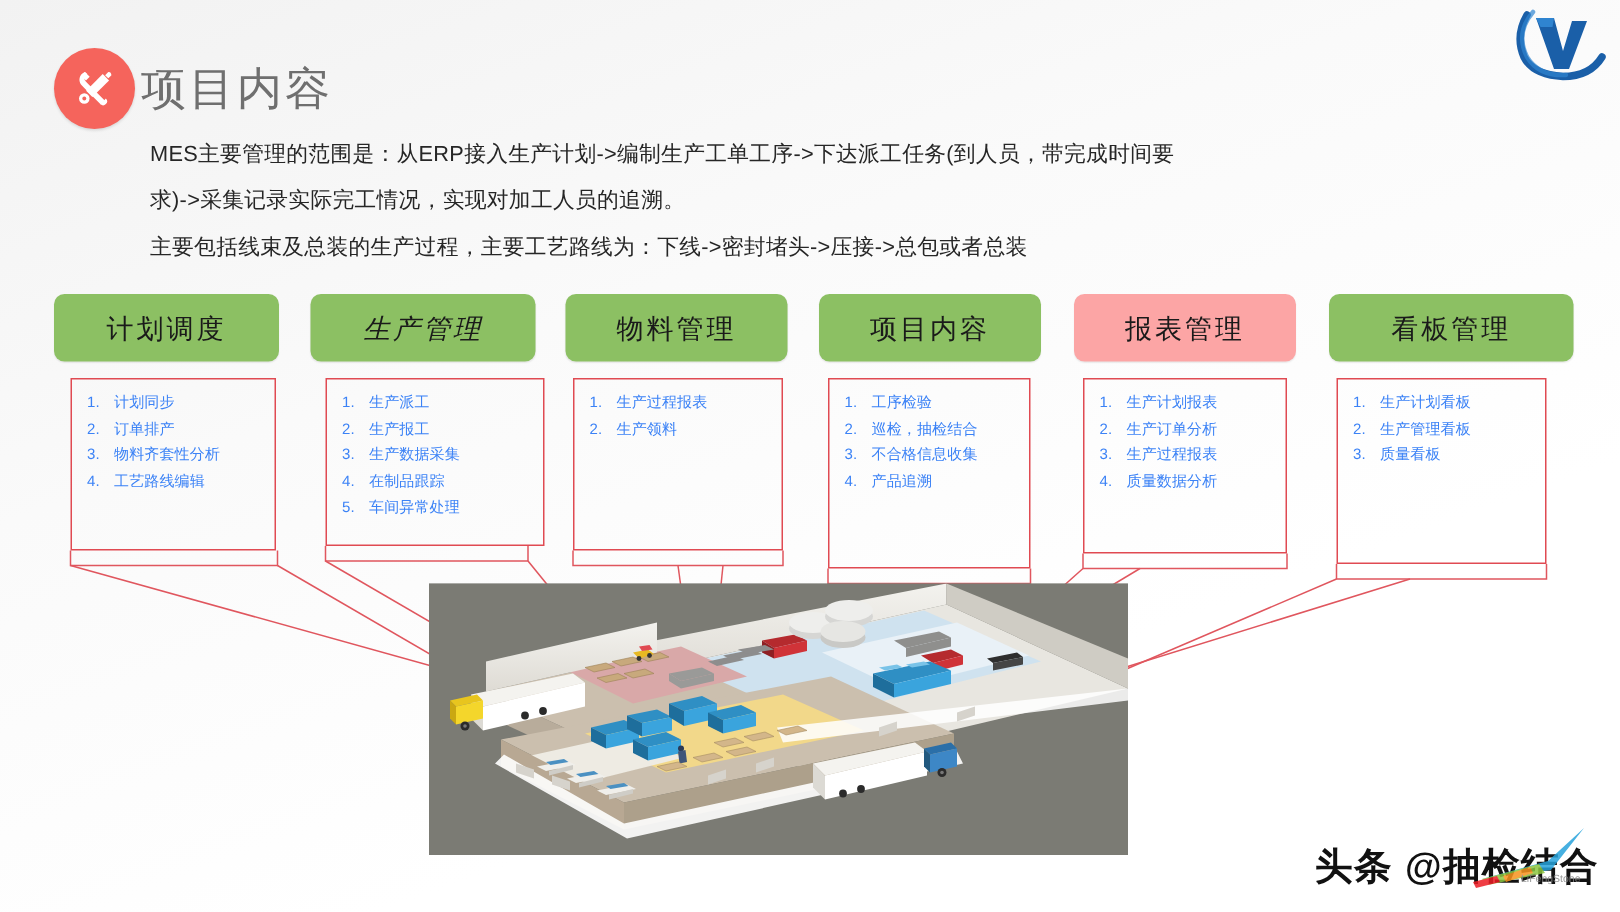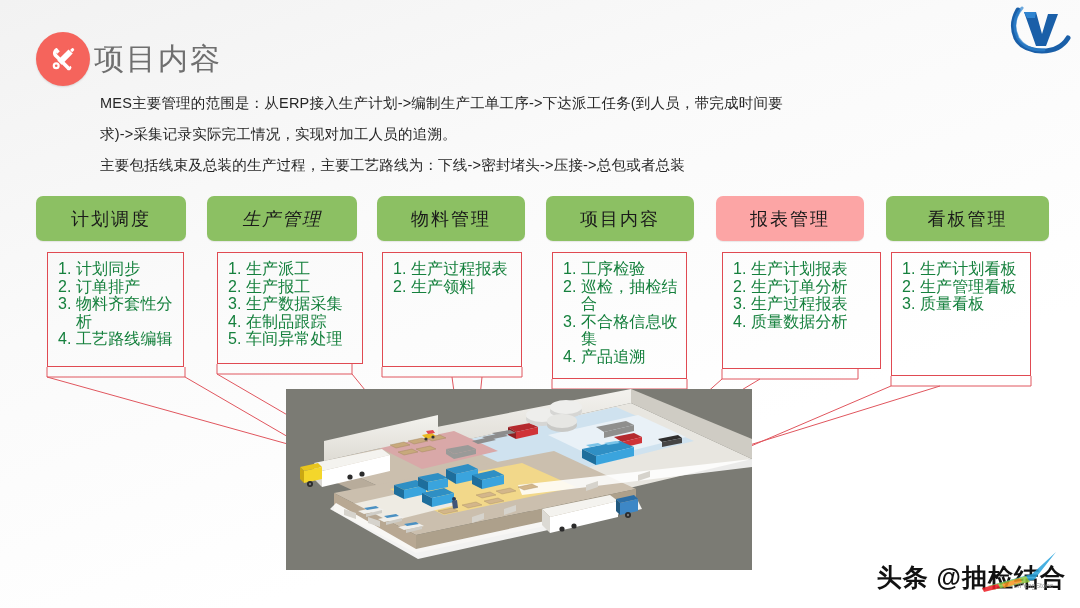--- a/index.html
+++ b/index.html
@@ -53,21 +53,21 @@
   #lists { position: absolute; left: 0; top: 252px; width: 1080px; }
   .list-box {
     position: absolute; top: 0;
     border: 1.2px solid #e04a52;
     background: transparent;
     padding: 7px 6px 6px 8px;
   }
   .list-box ol { list-style: none; counter-reset: li; }
   .list-box li {
     counter-increment: li;
-    font-size: 16px; color: #15803d; line-height: 17.5px;
+    font-size: 10px; color: #3b82f6; line-height: 17.5px;
     padding-left: 20px; position: relative;
     letter-spacing: .1px;
   }
   .list-box li::before {
     content: counter(li) ".";
     position: absolute; left: 2px; top: 0;
     font-family: "Liberation Sans", sans-serif;
   }
 
   
@@ -175,21 +175,21 @@
       </ol>
     </div>
     <div class="list-box" style="left: 552px; width: 135px; height: 127px; border-color: rgb(224, 74, 82);">
       <ol>
         <li>工序检验</li>
         <li>巡检，抽检结合</li>
         <li>不合格信息收集</li>
         <li>产品追溯</li>
       </ol>
     </div>
-    <div class="list-box" style="left: 722px; width: 159px; height: 117px; border-color: rgb(224, 74, 82);">
+    <div class="list-box" style="left: 722px; width: 136px; height: 117px; border-color: rgb(224, 74, 82);">
       <ol>
         <li>生产计划报表</li>
         <li>生产订单分析</li>
         <li>生产过程报表</li>
         <li>质量数据分析</li>
       </ol>
     </div>
     <div class="list-box" style="left: 891px; width: 140px; height: 124px; border-color: rgb(224, 74, 82);">
       <ol>
         <li>生产计划看板</li>

